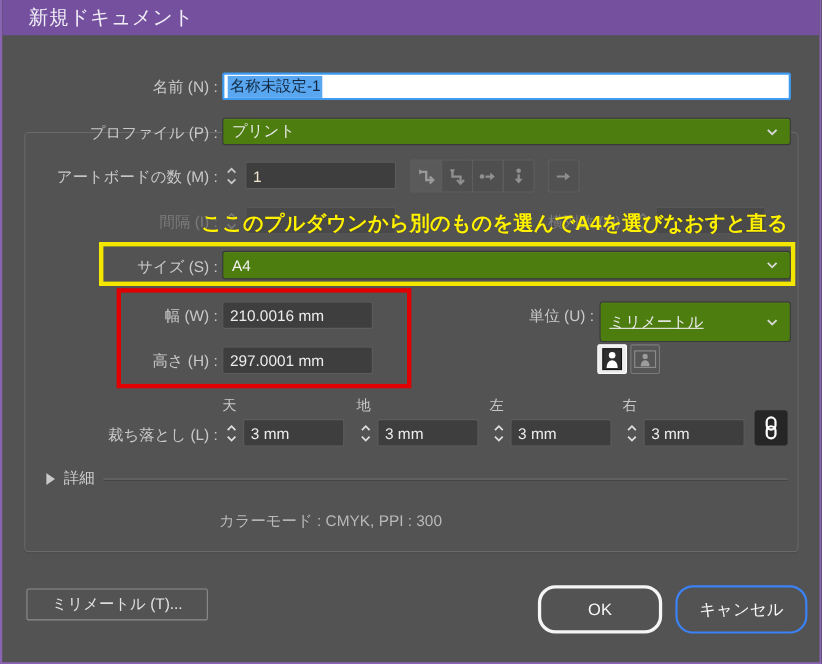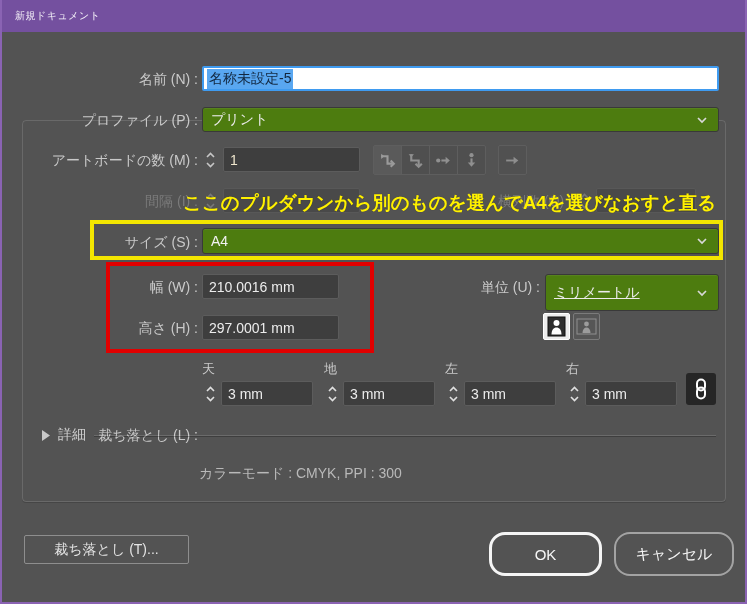--- a/index.html
+++ b/index.html
@@ -4,21 +4,21 @@
 <style>
   html,body{margin:0;padding:0;background:#2b2b2b;}
   .dialog{
     position:relative;width:747px;height:604px;background:#535353;
     font-family:"Liberation Sans","DejaVu Sans",sans-serif;
     box-sizing:border-box;border:2px solid #8a63b3;border-top:none;
     overflow:hidden;
   }
   .titlebar{position:absolute;left:0;top:0;width:100%;height:32px;background:#74509f;
     display:flex;align-items:center;}
-  .titlebar span{color:#f2eef7;font-size:10px;padding-left:13px;letter-spacing:.5px;}
+  .titlebar span{color:#f2eef7;font-size:18px;padding-left:24px;letter-spacing:.5px;}
   .lbl{position:absolute;color:#c9c9c9;font-size:14px;text-align:right;white-space:nowrap;}
   .lbl.dis{color:#7b7b7b;}
   .tbox{position:absolute;background:#3e3e3e;border:1px solid #5c5c5c;border-radius:2px;
     color:#ececec;font-size:14px;display:flex;align-items:center;padding:0 6px;
     box-sizing:border-box;white-space:nowrap;}
   .tbox.dis{background:#494949;border-color:#585858;}
   .dd{position:absolute;background:#4d7c0f;border:1px solid #393939;border-radius:3px;
     color:#ebebeb;font-size:14px;display:flex;align-items:center;justify-content:space-between;
     padding:0 10px 0 8px;box-sizing:border-box;white-space:nowrap;
     box-shadow:inset 0 1px 0 rgba(255,255,255,.06);}
@@ -47,41 +47,41 @@
   .expander{position:absolute;left:40px;top:426px;display:flex;align-items:center;gap:8px;
     color:#cfcfcf;font-size:14px;cursor:default;}
   .colormode{position:absolute;left:197px;top:465px;color:#b9b9b9;font-size:14px;white-space:nowrap;}
   .btn-template{position:absolute;left:22px;top:535px;width:165px;height:29px;background:transparent;
     border:1px solid #8e8e8e;border-radius:2px;color:#e3e3e3;font-size:14px;
     display:flex;align-items:center;justify-content:center;box-sizing:border-box;}
   .btn-pill{position:absolute;top:532px;height:44px;border-radius:16px;background:transparent;
     color:#f7f7f7;font-size:15px;display:flex;align-items:center;justify-content:center;
     box-sizing:border-box;}
   .btn-ok{left:487px;width:113px;border:3px solid #f5f5f5;}
-  .btn-cancel{left:612px;width:120px;border:2px solid #a3a3a3;}
+  .btn-cancel{left:612px;width:120px;border:2px solid #3b82f6;}
   .nameinput{position:absolute;left:200px;top:66px;width:517px;height:25px;background:#ffffff;
     border:2px solid #3f9bf0;border-radius:2px;box-sizing:border-box;display:flex;align-items:center;
     padding-left:3px;font-size:14px;}
   .selected-text{background:#59a7f1;color:#12273f;padding:1px 2px;}
   svg{display:block;}
 </style>
 </head>
 <body>
 
 <div class="dialog">
 
   <div class="titlebar">
     <span>新規ドキュメント</span>
   </div>
 
   <div class="groupbox"></div>
 
   <div class="lbl" style="left:0;top:71px;width:196px;">名前 (N) :</div>
   <div class="nameinput">
-    <span class="selected-text">名称未設定-5</span>
+    <span class="selected-text">名称未設定-1</span>
   </div>
 
   <div class="lbl" style="left:0;top:112px;width:196px;">プロファイル (P) :</div>
   <div class="dd" style="left:200px;top:107px;width:517px;height:25px;">
     <span>プリント</span>
     <span>
       <svg width="12" height="8" viewBox="0 0 12 8">
           <polyline points="2,2 6,6 10,2" stroke="#d8d8d8" stroke-width="1.7" fill="none"></polyline>
         </svg>
     </span>
@@ -213,21 +213,21 @@
   <div class="orient unsel" style="left:571px;top:313px;">
     <span>
       <svg width="21" height="17" viewBox="0 0 21 17">
           <rect x="1" y="1" width="19" height="15" fill="#565656" stroke="#8f8f8f" stroke-width="1"></rect>
           <circle cx="10.5" cy="6" r="2.4" fill="#9c9c9c"></circle>
           <path d="M6.5,15 c0,-3.6 1.8,-5.6 4,-5.6 c2.2,0 4,2 4,5.6 z" fill="#9c9c9c"></path>
         </svg>
     </span>
   </div>
 
-  <div class="lbl" style="left:0;top:387px;width:196px;margin-top:40px;">裁ち落とし (L) :</div>
+  <div class="lbl" style="left:0;top:387px;width:196px;">裁ち落とし (L) :</div>
   <div class="colhead" style="left:200px;top:360px;">天</div>
   <div class="colhead" style="left:322px;top:360px;">地</div>
   <div class="colhead" style="left:443px;top:360px;">左</div>
   <div class="colhead" style="left:564px;top:360px;">右</div>
 
   <div class="spin" style="left:200px;top:381px;height:25px;">
     <svg width="11" height="7" viewBox="0 0 11 7">
         <polyline points="2,5 5.5,1.5 9,5" stroke="#e0e0e0" stroke-width="1.6" fill="none"></polyline>
       </svg>
     <svg width="11" height="7" viewBox="0 0 11 7">
@@ -289,21 +289,21 @@
           <polygon points="0,0 8,5.5 0,11" fill="#c9c9c9"></polygon>
         </svg>
     </span>
     <span>詳細</span>
   </div>
   <div class="divider" style="left:92px;top:435px;width:622px;"></div>
 
   <div class="colormode">カラーモード : CMYK, PPI : 300</div>
 
   <div class="btn-template">
-    <span>裁ち落とし (T)...</span>
+    <span>ミリメートル (T)...</span>
   </div>
   <div class="btn-pill btn-ok">
     <span>OK</span>
   </div>
   <div class="btn-pill btn-cancel">
     <span>キャンセル</span>
   </div>
 
 </div>
 

